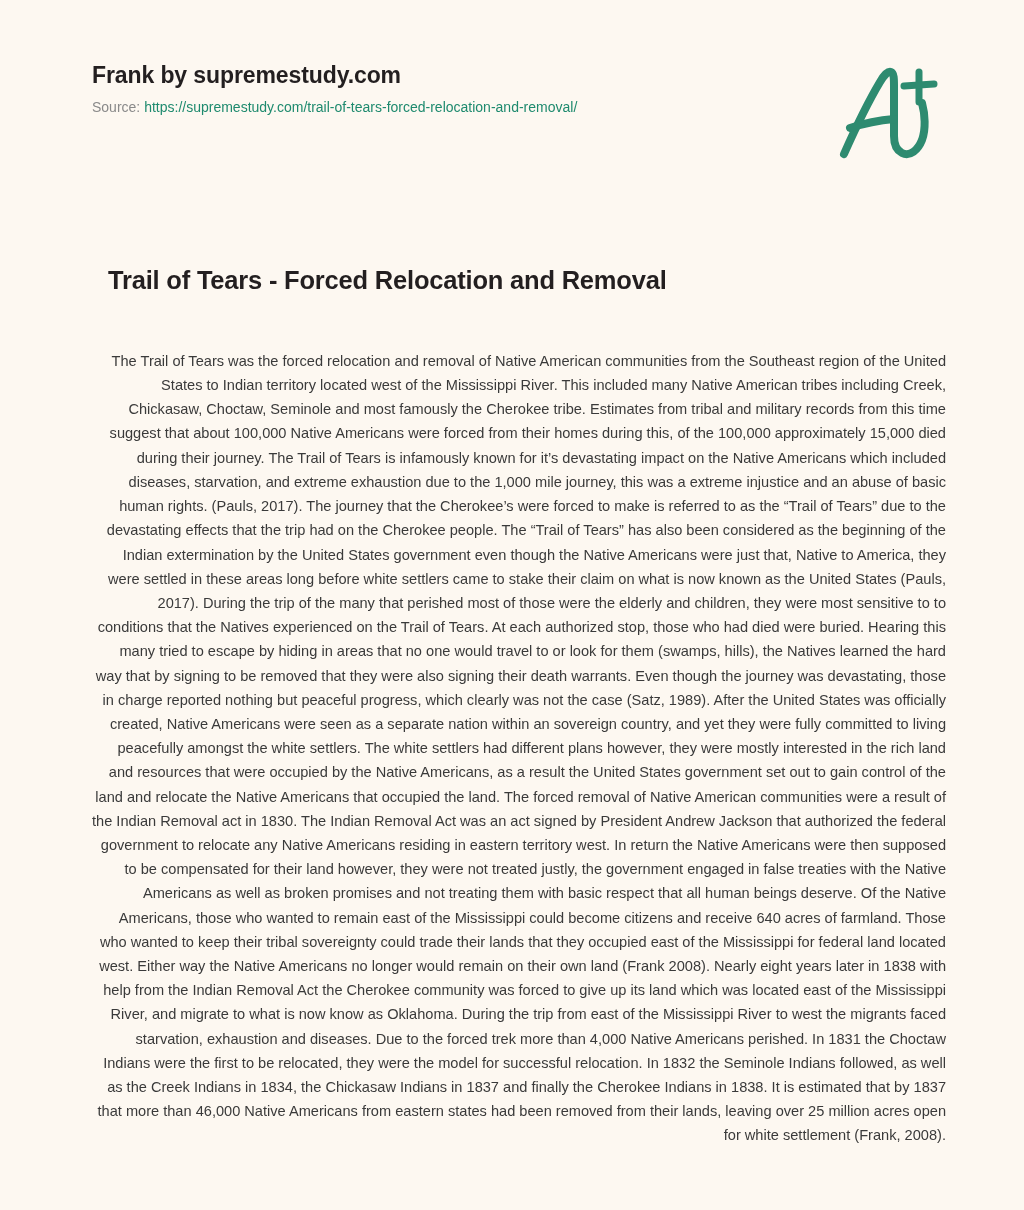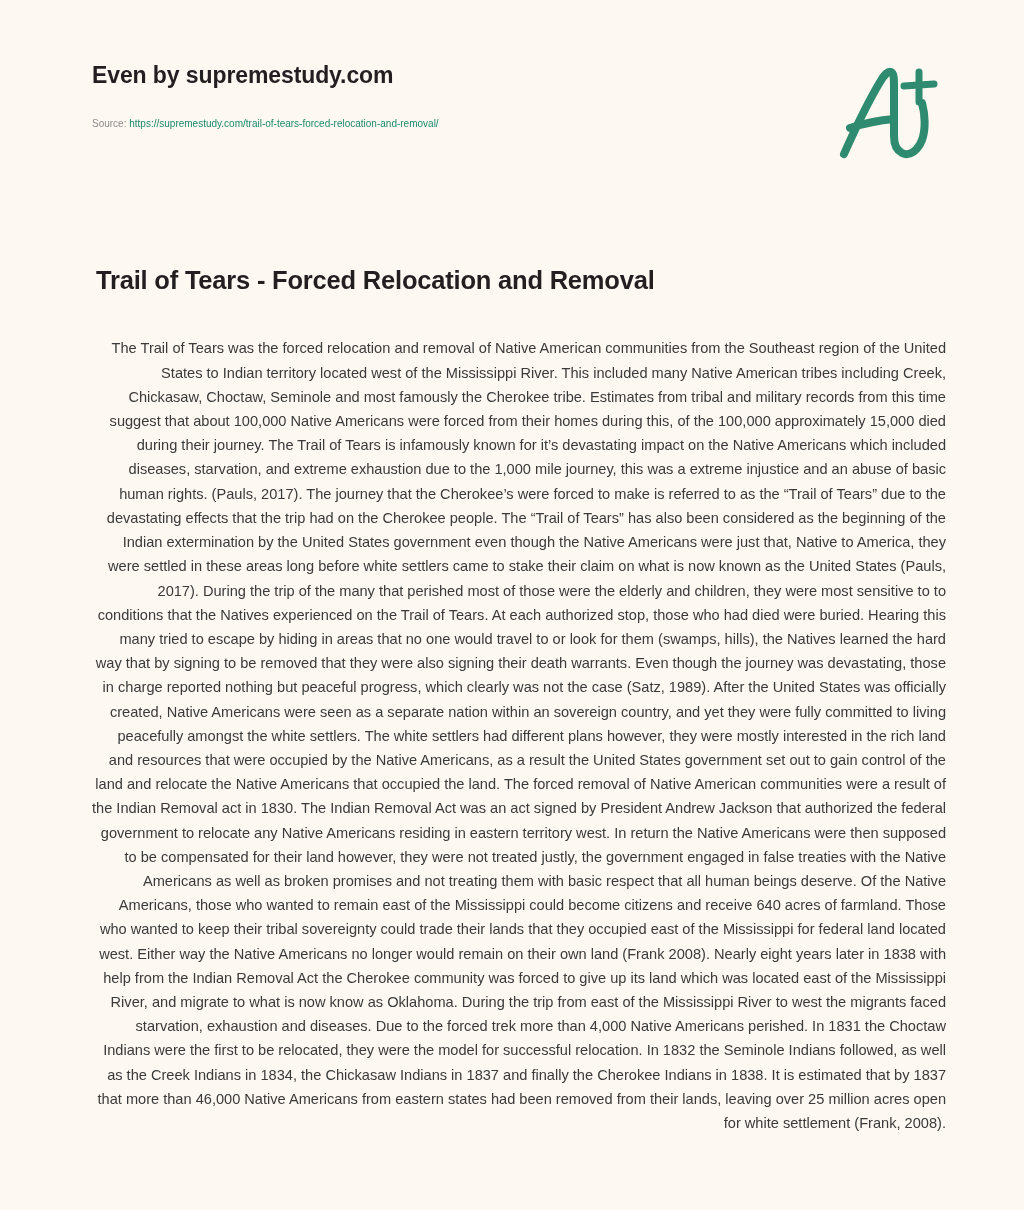--- a/index.html
+++ b/index.html
@@ -32,22 +32,22 @@
   }
   .brand-line {
     font-size: 23px;
     font-weight: bold;
     letter-spacing: -0.1px;
     color: #231f20;
     line-height: 1.2;
     margin: 0;
   }
   .source-line {
-    margin-top: 27px;
-    font-size: 10px;
+    margin-top: 8px;
+    font-size: 14px;
     color: #8a8a8a;
     line-height: 1.3;
     white-space: nowrap;
   }
   .source-label {
     color: #8a8a8a;
   }
   .source-url {
     color: #1e8a6e;
     text-decoration: none;
@@ -61,21 +61,21 @@
     width: 120px;
     height: 110px;
   }
   .logo svg { display: block; width: 120px; height: 110px; }
 
   
   .content {
     padding: 0 78px 40px 92px;
   }
   .essay-title {
-    margin: 4px;
+    margin: 16px;
     padding-top: 131px;
     font-size: 25.5px;
     font-weight: bold;
     color: #231f20;
     letter-spacing: -0.2px;
     line-height: 1.25;
   }
   .essay-body {
     margin: 0;
     padding-top: 36px;
@@ -86,21 +86,21 @@
     max-width: 856px;
   }
 </style>
 </head>
 <body>
 
 <div class="page">
 
   <div class="header">
 
-    <div class="brand-line">Even by supremestudy.com</div>
+    <div class="brand-line">Frank by supremestudy.com</div>
 
     <div class="source-line">
       <span class="source-label">Source:</span>
       <a class="source-url" href="#">https://supremestudy.com/trail-of-tears-forced-relocation-and-removal/</a>
     </div>
 
     <div class="logo">
       <svg viewBox="0 0 120 110" xmlns="http://www.w3.org/2000/svg" aria-hidden="true">
         <g fill="none" stroke="#2e8b70" stroke-linecap="round" stroke-linejoin="round">
 

